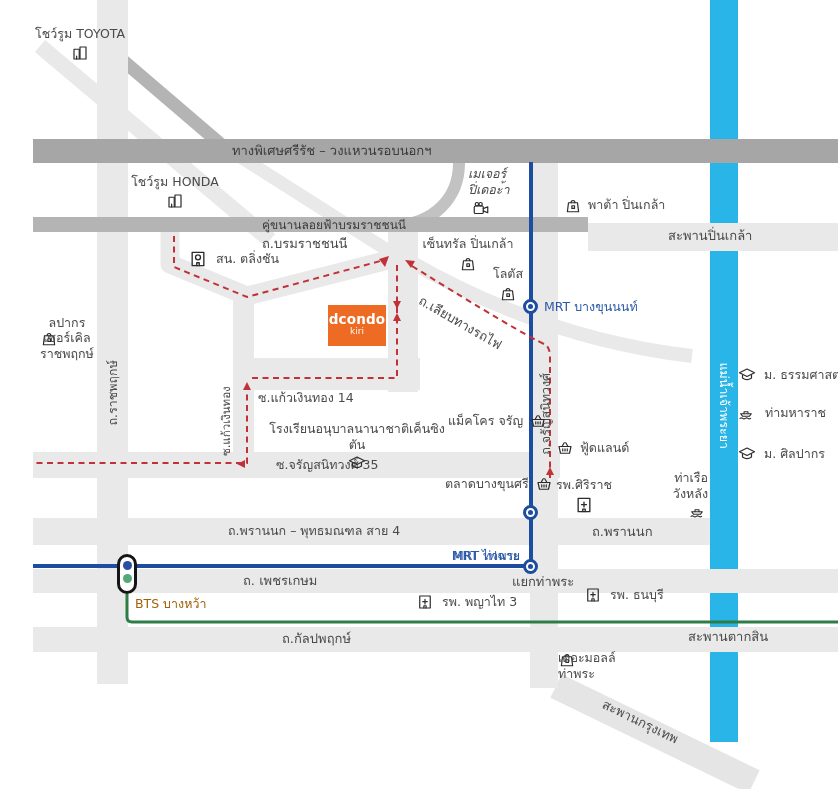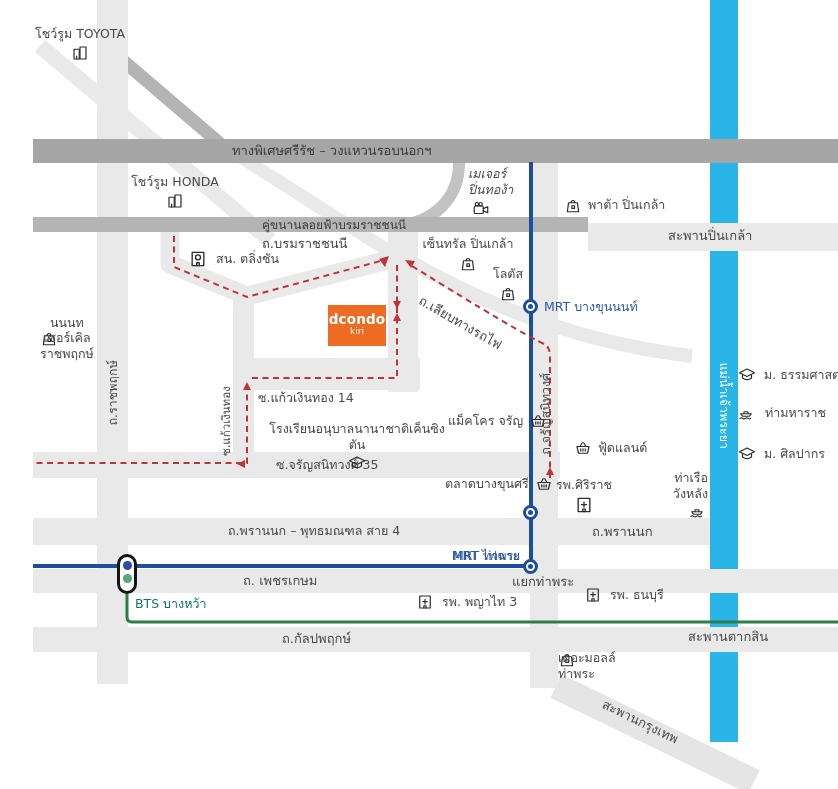--- a/index.html
+++ b/index.html
@@ -8,21 +8,21 @@
   #map svg.layer{position:absolute;left:0;top:0;pointer-events:none;}
   .road{position:absolute;background:#e9e9e9;}
   .road.mid{background:#b4b4b4;}
   .road.dark{background:#a6a6a6;}
   .river{position:absolute;background:#29b5e8;}
   .lbl{position:absolute;white-space:nowrap;color:#4a4a4a;}
   .lbl.onband{color:#3b3b3b;}
   .lbl.big{font-size:13px;}
   .lbl.rot{width:120px;text-align:center;white-space:nowrap;}
   .lbl.blue{color:#2c5aa8;}
-  .lbl.green{color:#0f766e;}
+  .lbl.green{color:#a16207;}
   .lbl.white{color:#ffffff;}
   .lm{position:absolute;display:flex;}
   .lm.col{flex-direction:column;align-items:center;gap:2px;}
   .lm.row{flex-direction:row;align-items:center;gap:6px;}
   .lm .txt{white-space:nowrap;}
   .lm .txt.ctr{text-align:center;white-space:normal;}
   .ic{width:18px;height:18px;stroke:#2b2b2b;fill:none;stroke-width:1.6;stroke-linecap:round;stroke-linejoin:round;flex:0 0 auto;}
   .mrt-ring{position:absolute;width:15px;height:15px;box-sizing:border-box;border:3px solid #1d4da1;border-radius:50%;background:#fff;}
   .mrt-ring::after{content:"";position:absolute;left:2px;top:2px;width:5px;height:5px;border-radius:50%;background:#1d4da1;}
   .interchange{position:absolute;left:117px;top:554px;width:20px;height:40px;box-sizing:border-box;border:3px solid #151515;border-radius:11px;background:#fff;display:flex;flex-direction:column;align-items:center;padding-top:4px;gap:4px;}
@@ -172,21 +172,21 @@
       </svg>
   </div>
   <div class="lm col" style="left:130px;top:174px;width:90px;">
     <span class="txt">โชว์รูม HONDA</span>
     <svg class="ic">
         <use href="#sym-building"></use>
       </svg>
   </div>
   <div class="lm col" style="left:468px;top:166px;align-items:flex-start;gap:0;font-style:italic;">
     <span class="txt">เมเจอร์</span>
-    <span class="txt">ปิ่นทอง้า</span>
+    <span class="txt">ปิ่เดอะ้า</span>
     <svg class="ic" style="margin-top:3px;margin-left:4px;">
         <use href="#sym-camera"></use>
       </svg>
   </div>
   <div class="lm row" style="left:564px;top:196px;">
     <svg class="ic">
         <use href="#sym-bag"></use>
       </svg>
     <span class="txt">พาต้า ปิ่นเกล้า</span>
   </div>
@@ -203,41 +203,41 @@
       </svg>
   </div>
   <div class="lm row" style="left:188px;top:249px;gap:8px;">
     <svg class="ic" style="width:20px;height:20px;">
         <use href="#sym-police"></use>
       </svg>
     <span class="txt">สน. ตลิ่งชัน</span>
   </div>
   <div class="lm row" style="left:40px;top:329px;gap:4px;">
     <div class="lm col" style="gap:0;">
-      <span class="txt">นนนท</span>
+      <span class="txt">ลปากร</span>
       <span class="txt">เซอร์เคิล</span>
       <span class="txt">ราชพฤกษ์</span>
     </div>
     <svg class="ic">
         <use href="#sym-bag"></use>
       </svg>
   </div>
   <div class="lm col" style="left:262px;top:421px;width:190px;">
     <span class="txt ctr">โรงเรียนอนุบาลนานาชาติเค็นซิงตัน</span>
     <svg class="ic">
         <use href="#sym-cap"></use>
       </svg>
   </div>
   <div class="lm row" style="left:448px;top:412px;">
     <span class="txt">แม็คโคร จรัญ</span>
     <svg class="ic">
         <use href="#sym-basket"></use>
       </svg>
   </div>
-  <div class="lm row" style="left:574px;top:439px;">
+  <div class="lm row" style="left:556px;top:439px;">
     <svg class="ic">
         <use href="#sym-basket"></use>
       </svg>
     <span class="txt">ฟู้ดแลนด์</span>
   </div>
   <div class="lm row" style="left:445px;top:475px;">
     <span class="txt">ตลาดบางขุนศรี</span>
     <svg class="ic">
         <use href="#sym-basket"></use>
       </svg>

